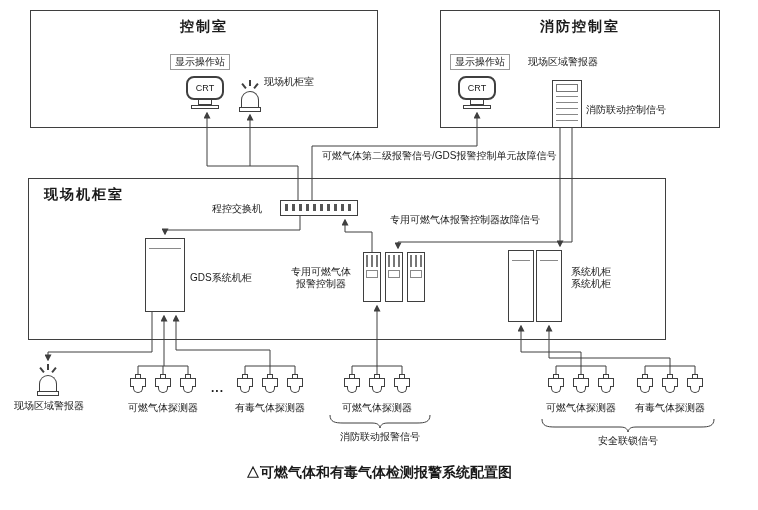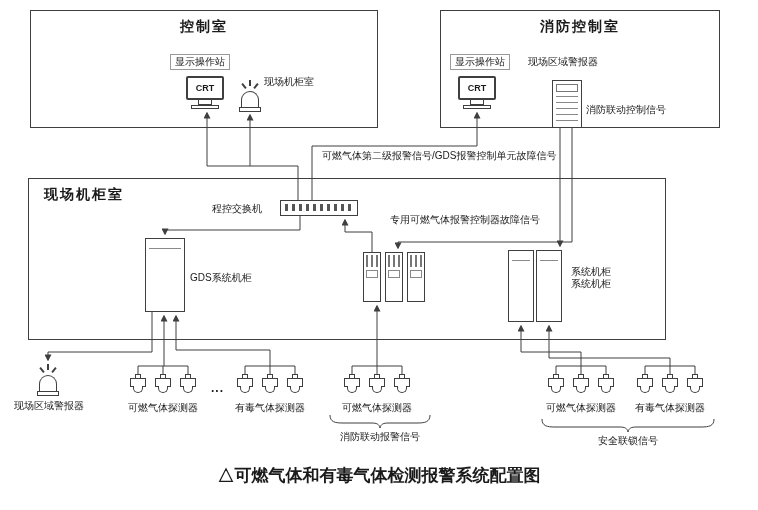--- a/index.html
+++ b/index.html
@@ -6,28 +6,28 @@
   .stage {
     position:relative; width:758px; height:510px; background:#ffffff;
     font-family:"Liberation Sans", sans-serif; color:#1a1a1a; overflow:hidden;
   }
   .room { position:absolute; border:1.4px solid #3f3f3f; background:transparent; z-index:1; box-sizing:border-box; }
   .title { position:absolute; font-weight:bold; font-size:14px; z-index:4; letter-spacing:2px; }
   .lbl { position:absolute; font-size:10px; line-height:12px; white-space:nowrap; z-index:4; }
   .lbl.boxed { border:1px solid #9a9a9a; padding:1px 4px; background:#fff; }
   .lbl2 { position:absolute; font-size:10px; line-height:12px; text-align:center; z-index:4; }
   .lbl2 span { display:block; }
-  .caption { position:absolute; left:0; top:464px; width:100%; text-align:center; font-size:17px; font-weight:600; z-index:4; }
+  .caption { position:absolute; left:0; top:464px; width:100%; text-align:center; font-size:14px; font-weight:600; z-index:4; }
 
   svg.wires { position:absolute; left:0; top:0; z-index:2; pointer-events:none; }
 
   
   .crt { position:absolute; width:38px; z-index:3; }
-  .crt-screen { width:38px; height:24px; border:2px solid #3f3f3f; border-radius:2px; background:#fff;
-                font-size:9px; font-weight:bold; line-height:20px; text-align:center; box-sizing:border-box; }
+  .crt-screen { width:38px; height:24px; border:2px solid #3f3f3f; border-radius:8px; background:#fff;
+                font-size:9px; font-weight:normal; line-height:20px; text-align:center; box-sizing:border-box; }
   .crt-neck { width:14px; height:5px; border:1px solid #3f3f3f; border-top:none; background:#fff; margin:0 auto; box-sizing:border-box; }
   .crt-base { width:28px; height:4px; border:1px solid #3f3f3f; background:#fff; margin:0 auto; box-sizing:border-box; }
 
   
   .siren { position:absolute; width:22px; height:32px; z-index:3; }
   .siren .dome { position:absolute; bottom:5px; left:2px; width:18px; height:16px; border:1.4px solid #3f3f3f;
                  border-bottom:none; border-radius:9px 9px 0 0; background:#fff; box-sizing:border-box; }
   .siren .base { position:absolute; bottom:0; left:0; width:22px; height:5px; border:1.4px solid #3f3f3f; background:#fff; box-sizing:border-box; }
   .siren .ray { position:absolute; width:2px; height:6px; background:#3f3f3f; }
   .siren .r1 { top:3px; left:4px; transform:rotate(-40deg); }
@@ -135,20 +135,24 @@
   <div class="lbl" style="left:212px;top:203px">程控交换机</div>
   <div class="switch">
     <div class="ports"></div>
   </div>
 
   <div class="cab" style="left:145px;top:238px;width:40px;height:74px">
     <div class="ct"></div>
   </div>
   <div class="lbl" style="left:190px;top:272px">GDS系统机柜</div>
 
+  <div class="lbl2" style="left:288px;top:266px;width:66px">
+    <span>专用可燃气体</span>
+    <span>报警控制器</span>
+  </div>
   <div class="panel" style="left:363px;top:252px">
     <div class="pt"></div>
       <div class="pm"></div>
   </div>
   <div class="panel" style="left:385px;top:252px">
     <div class="pt"></div>
       <div class="pm"></div>
   </div>
   <div class="panel" style="left:407px;top:252px">
     <div class="pt"></div>

